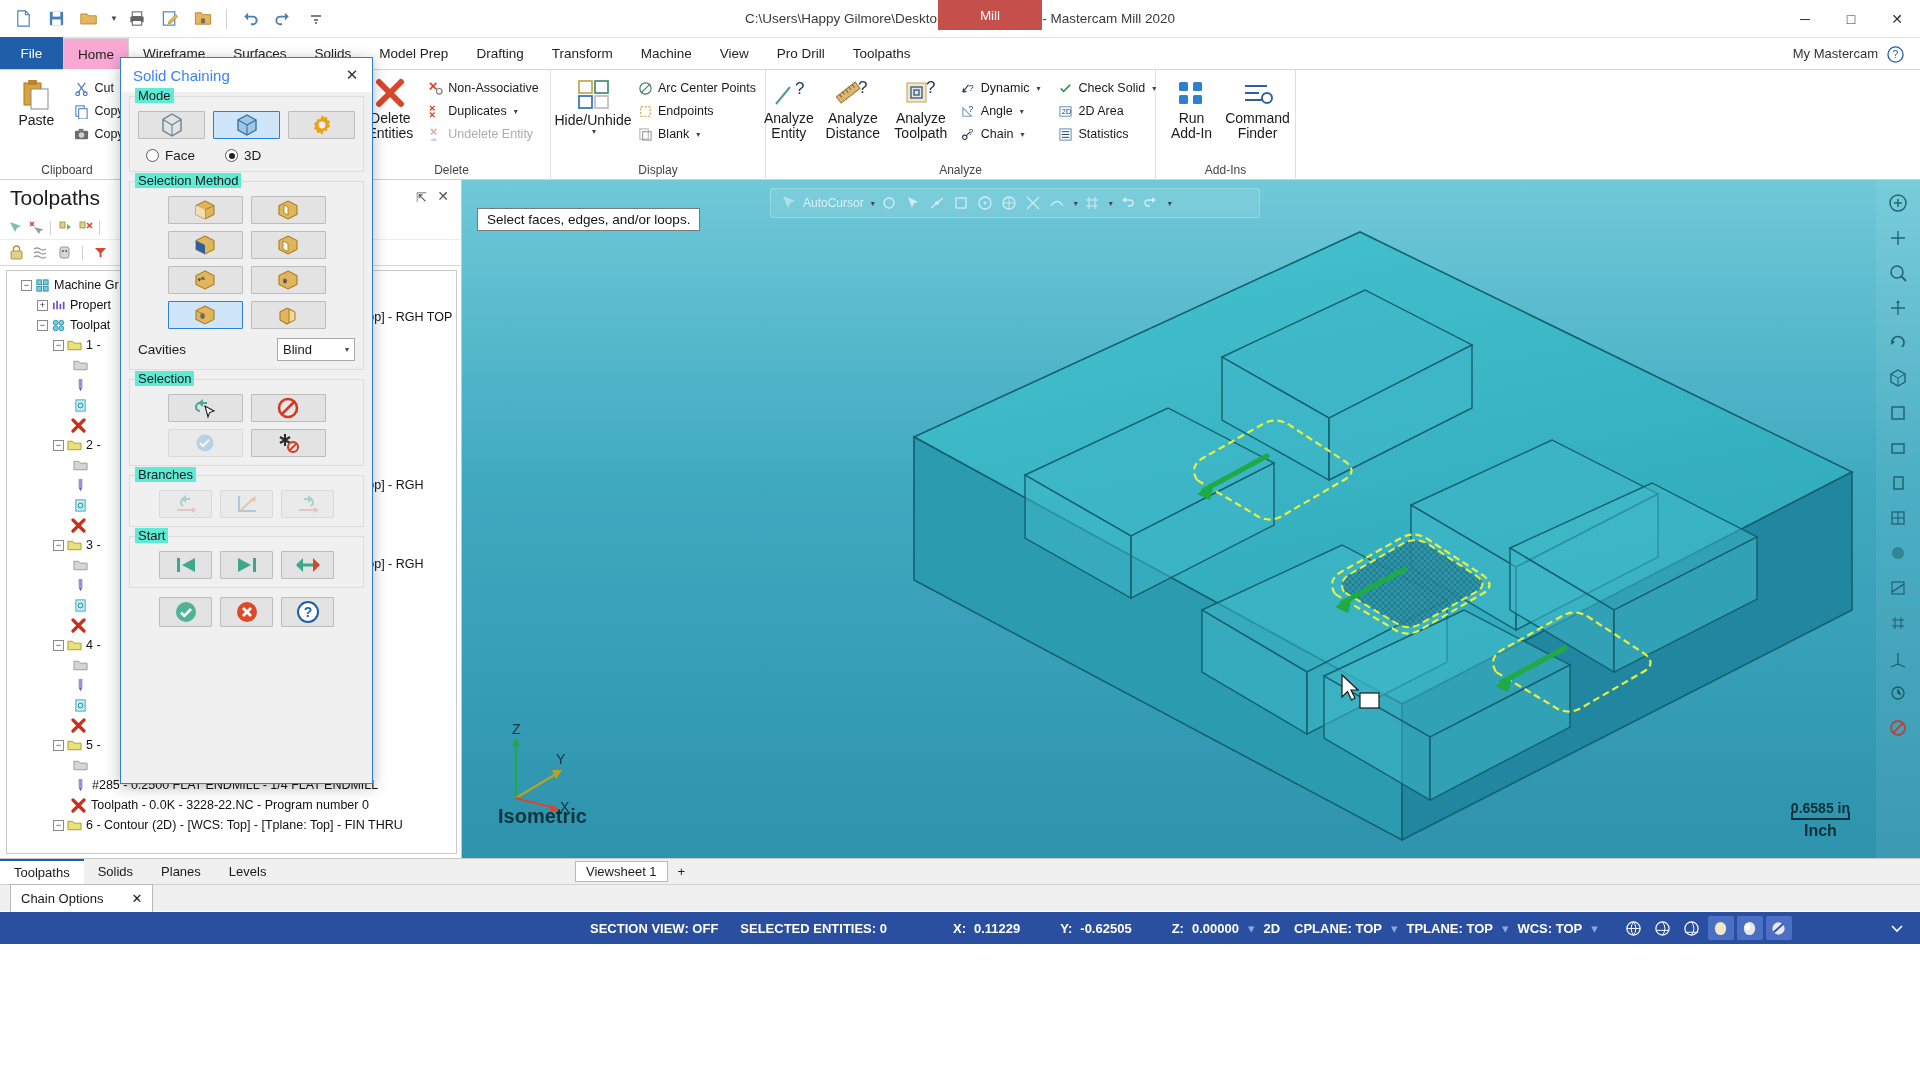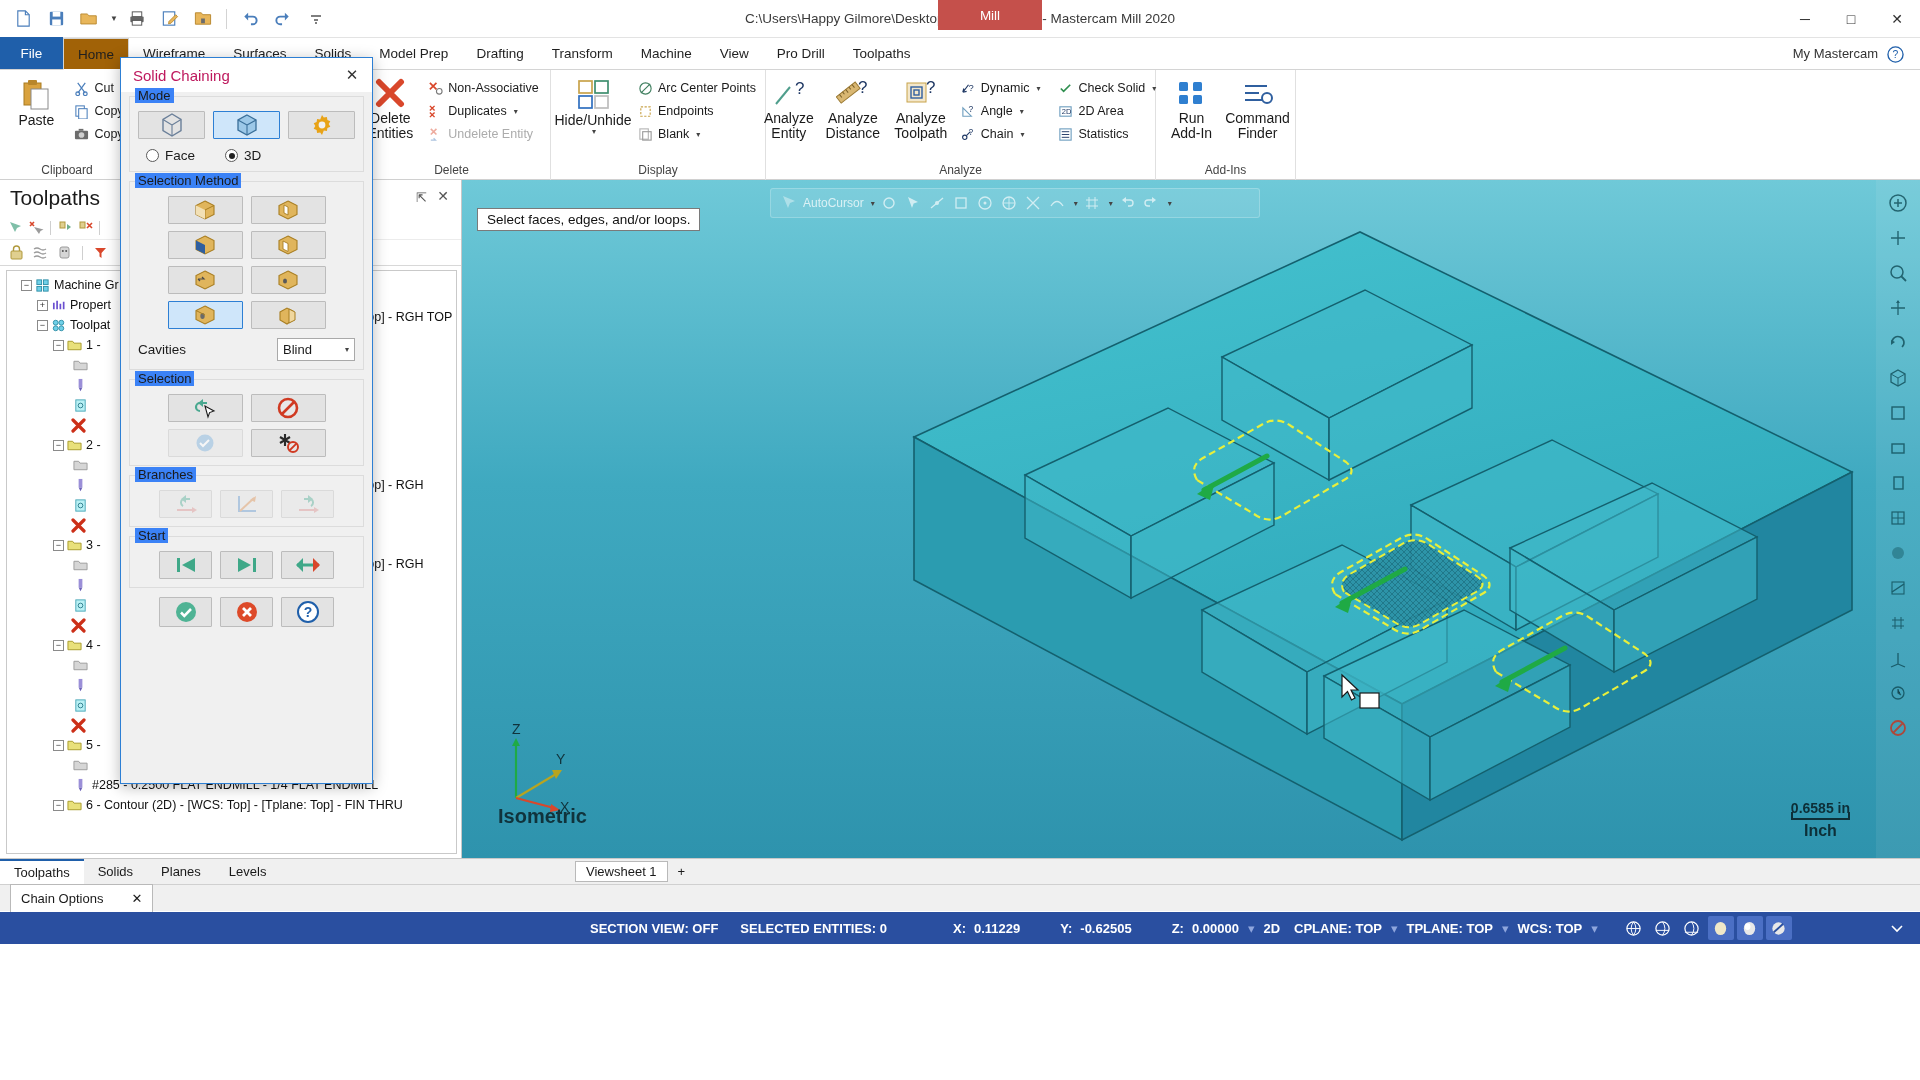--- a/index.html
+++ b/index.html
@@ -49,21 +49,21 @@
     border-bottom:1px solid #d4d4d4;
   }
   .tab {
     height:32px; padding:0 14px; display:flex; align-items:center;
     font-size:13.5px; color:#1f1f1f; white-space:nowrap;
   }
   .tab.file {
     background:#1f5faa; color:#fff; width:63px; justify-content:center; padding:0;
   }
   .tab.active {
-    background:#a16207; border:1px solid #d4d4d4; border-bottom:1px solid #ffffff;
+    background:#f9a8d4; border:1px solid #d4d4d4; border-bottom:1px solid #ffffff;
     position:relative; z-index:3; margin-bottom:-1px;
   }
   .my-mastercam {
     position:absolute; right:42px; top:8px; font-size:13px; color:#333;
   }
   .help-circ {
     position:absolute; right:16px; top:8px; width:17px; height:17px;
   }
 
   
@@ -228,28 +228,28 @@
   
   .dlg {
     position:absolute; left:120px; top:57px; width:253px; height:727px;
     background:#f0f0f0; border:1px solid #2d7fd4;
     box-shadow:0 3px 14px rgba(0,0,0,0.28); z-index:50;
   }
   .dlg-head {
     height:34px; background:#ffffff; display:flex; align-items:center;
     padding:0 8px 0 12px; justify-content:space-between;
   }
-  .dlg-title { font-size:15px; color:#be185d; }
+  .dlg-title { font-size:15px; color:#3b82f6; }
   .dlg-x { width:24px; height:24px; display:flex; align-items:center; justify-content:center;
            font-size:15px; color:#333; }
   .dlg-body { padding:4px 8px 8px 8px; }
   .grp { position:relative; margin-bottom:9px; padding:14px 8px 8px 8px;
          border:1px solid #dcdcdc; background:#f0f0f0; }
   .grp-lbl {
-    position:absolute; top:-1px; left:5px; background:#3b82f6;
+    position:absolute; top:-1px; left:5px; background:#5eead4;
     padding:0 3px; font-size:13px; color:#1a1a1a; transform:translateY(-8px);
   }
   .btn-row { display:flex; gap:8px; justify-content:center; }
   .btn-row + .btn-row { margin-top:7px; }
   .ibtn {
     width:69px; height:28px; background:#e3e3e3; border:1px solid #bcbcbc;
     display:flex; align-items:center; justify-content:center; border-radius:1px;
   }
   .ibtn.sel { background:#cfe6fa; border:1px solid #2d7fd4; }
   .ibtn.wide { width:75px; }
@@ -954,20 +954,28 @@
           </span>
       </div>
       <div class="tnode" style="padding-left:66px">
         <span class="ico">
             <svg width="15" height="15" viewBox="0 0 16 16">
               <rect x="6" y="1" width="4" height="9" fill="#9b8fd8"></rect>
               <path d="M6 10h4l-2 4z" fill="#6a5fb8"></path>
             </svg>
           </span>
         <span style="margin-left:4px">#285 - 0.2500 FLAT ENDMILL - 1/4 FLAT ENDMILL</span>
+      </div>
+      <div class="tnode" style="padding-left:64px">
+        <span class="ico">
+            <svg width="16" height="15" viewBox="0 0 16 15">
+              <path d="M2 2l11 11M13 2L2 13" stroke="#cc2f18" stroke-width="3.2" stroke-linecap="round"></path>
+            </svg>
+          </span>
+        <span style="margin-left:4px">Toolpath - 0.0K - 3228-22.NC - Program number 0</span>
       </div>
 
       <div class="tnode" style="padding-left:46px">
         <span class="expander">−</span>
         <span class="ico">
             <svg width="15" height="13" viewBox="0 0 16 13">
               <path d="M1 2h5l1.5 2H15v7H1z" fill="#e8e07a" stroke="#a89a2a"></path>
             </svg>
           </span>
         <span style="margin-left:4px">6 - Contour (2D) - [WCS: Top] - [Tplane: Top] - FIN THRU</span>

